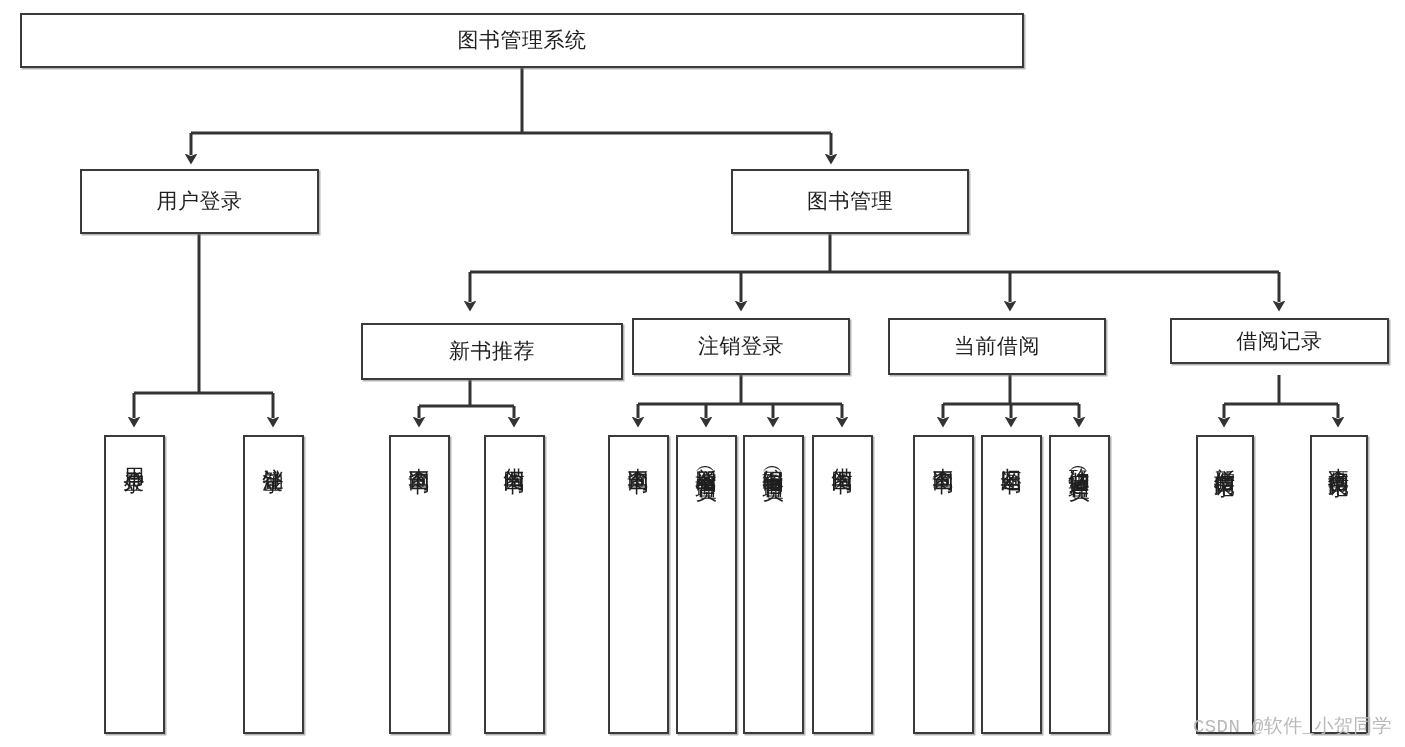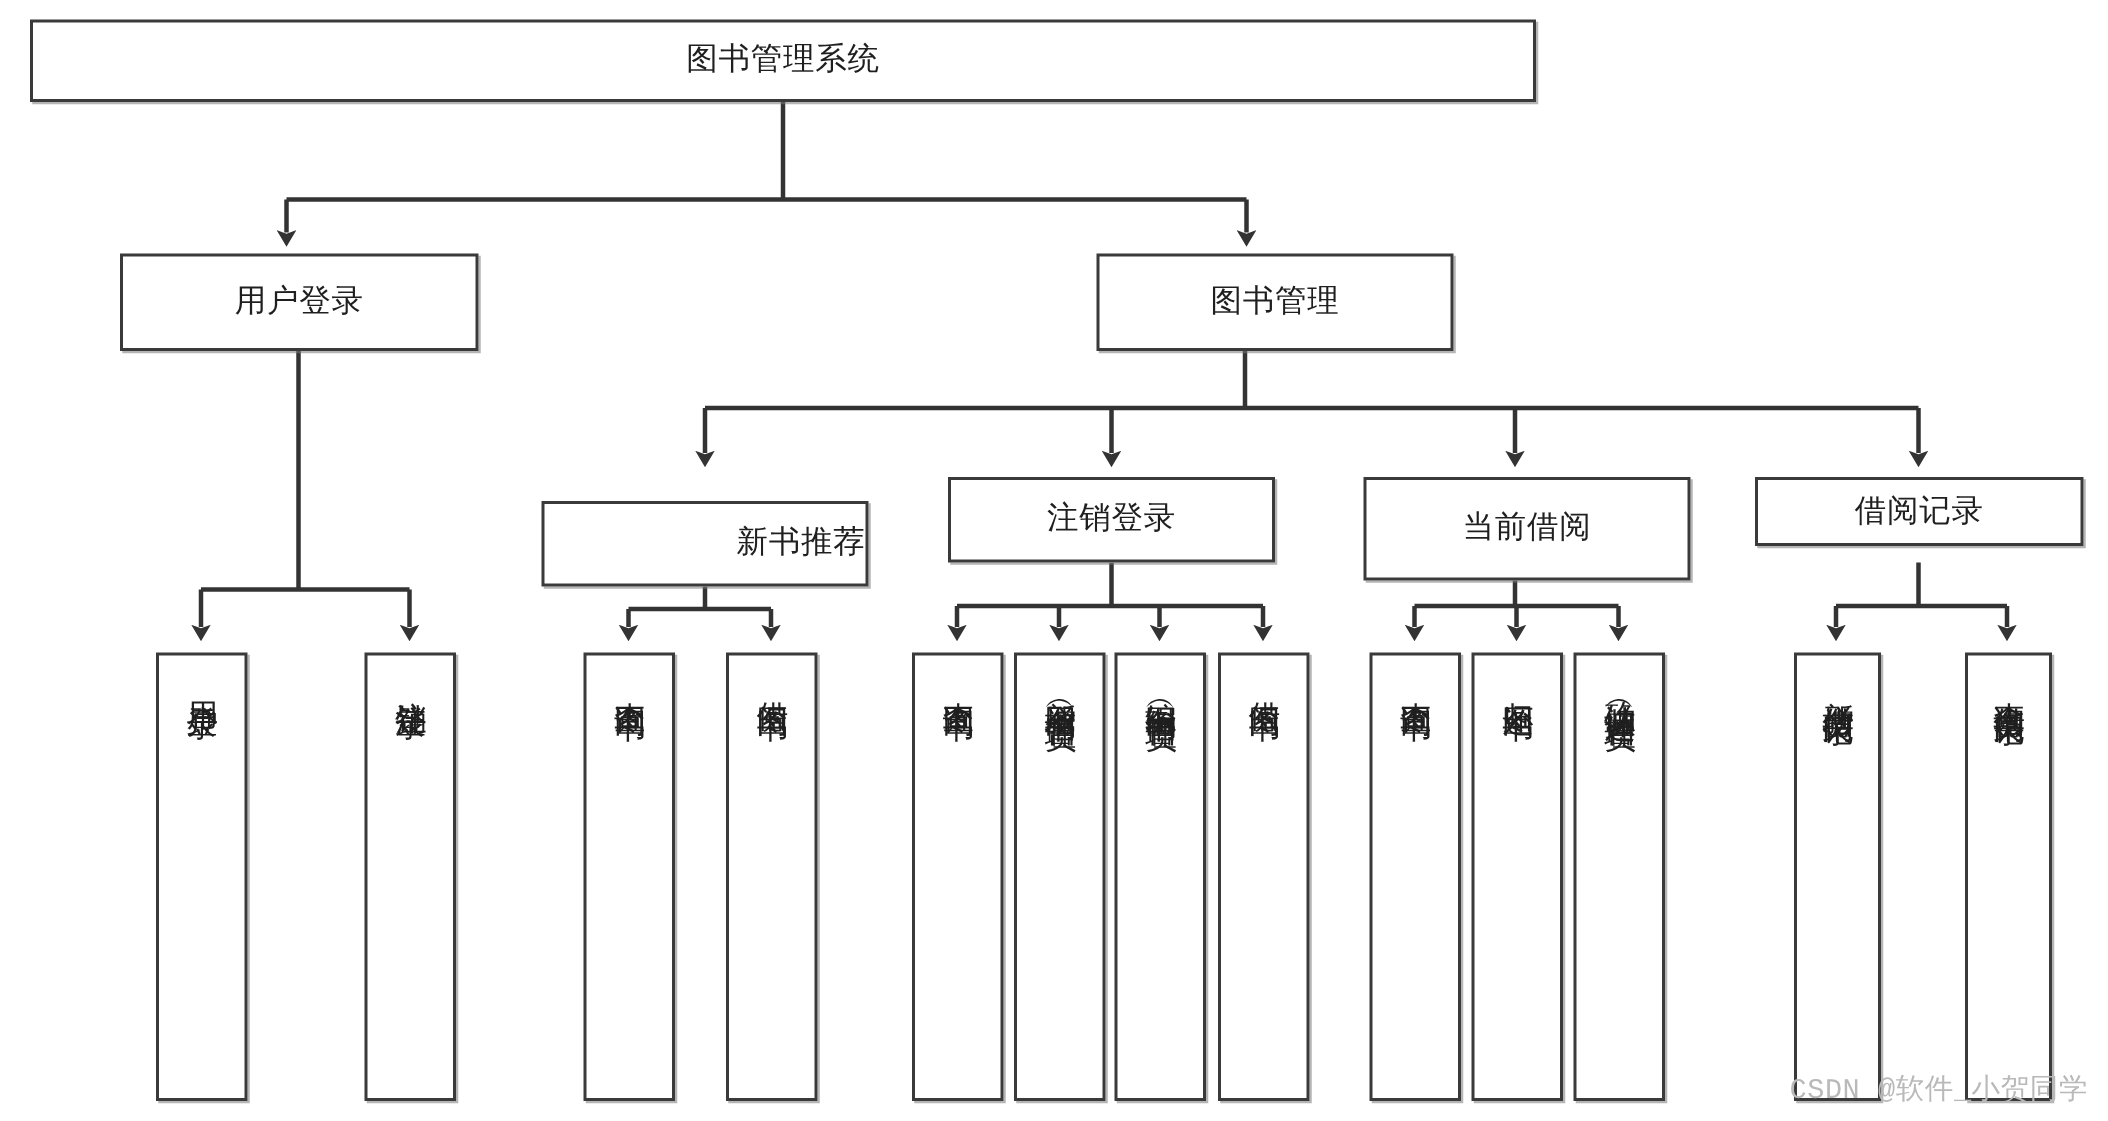--- a/index.html
+++ b/index.html
@@ -121,27 +121,27 @@
     <span class="label">图书管理系统</span>
   </div>
 
   <div class="node" style="left:80px;top:169px;width:239px;height:65px;">
     <span class="label">用户登录</span>
   </div>
   <div class="node" style="left:711px;top:169px;width:238px;height:65px;margin-left:20px;">
     <span class="label">图书管理</span>
   </div>
 
-  <div class="node" style="left:361px;top:334px;width:218px;height:57px;justify-content:flex-end;">
+  <div class="node" style="left:361px;top:323px;width:262px;height:57px;">
     <span class="label">新书推荐</span>
   </div>
   <div class="node" style="left:632px;top:318px;width:218px;height:57px;">
     <span class="label">注销登录</span>
   </div>
-  <div class="node" style="left:909px;top:318px;width:218px;height:69px;">
+  <div class="node" style="left:888px;top:318px;width:218px;height:57px;">
     <span class="label">当前借阅</span>
   </div>
   <div class="node" style="left:1170px;top:318px;width:219px;height:46px;">
     <span class="label">借阅记录</span>
   </div>
 
   <div class="node vertical" style="left:104px;top:435px;width:61px;height:299px;">
     <span class="label">用户登录</span>
   </div>
   <div class="node vertical" style="left:243px;top:435px;width:61px;height:299px;">

